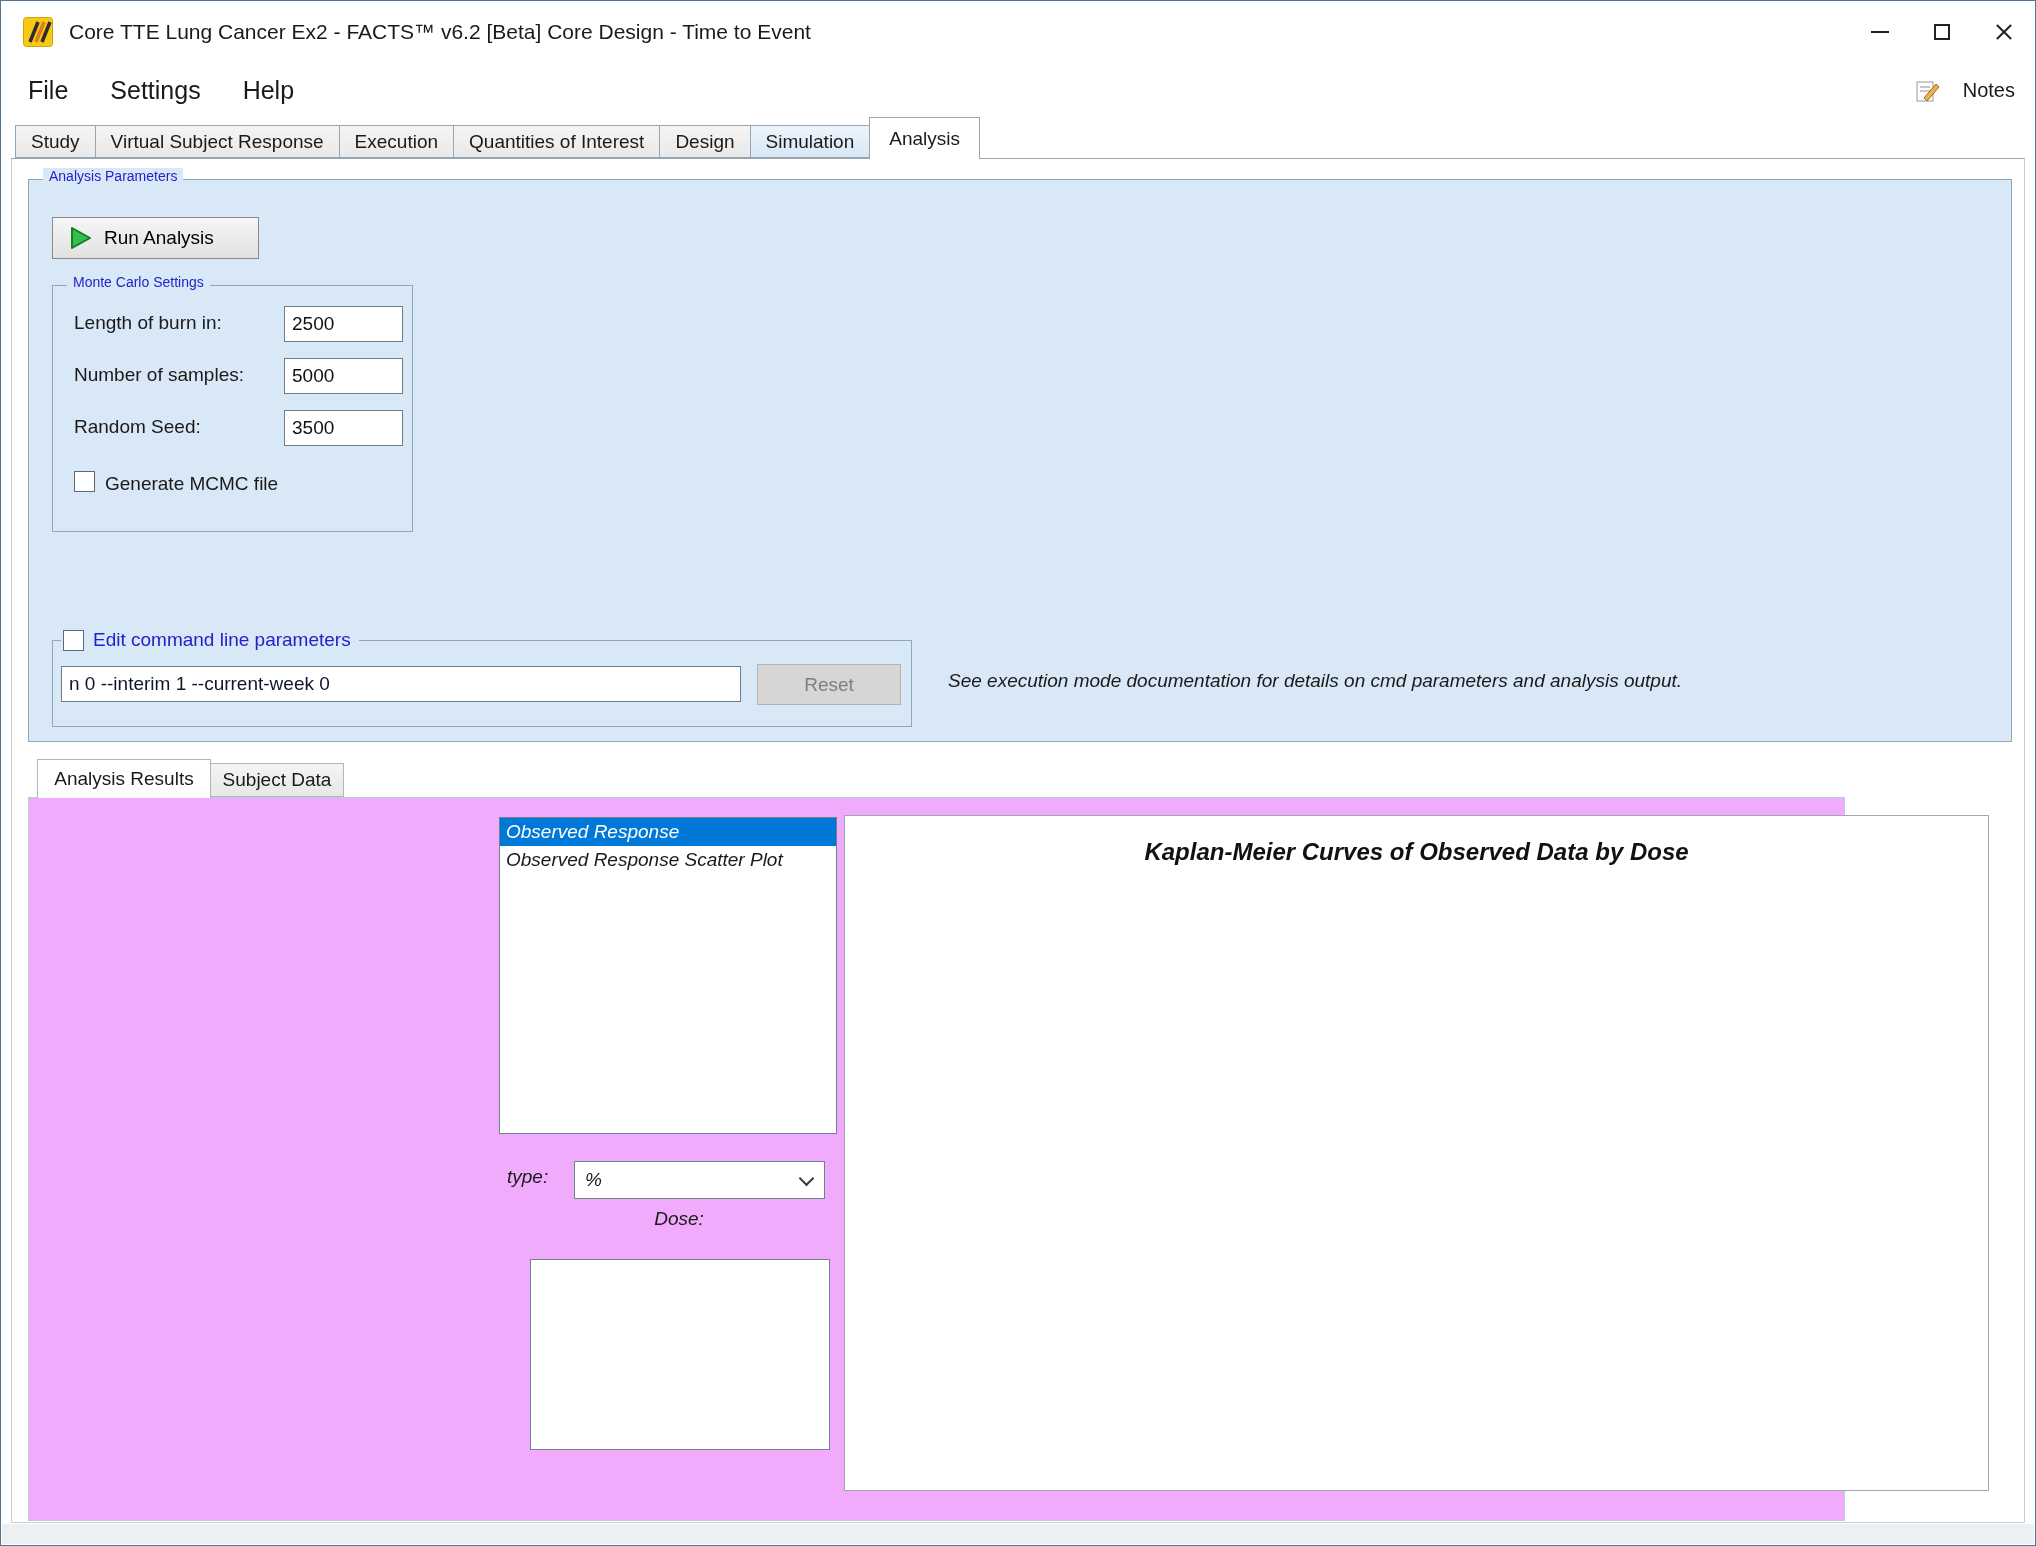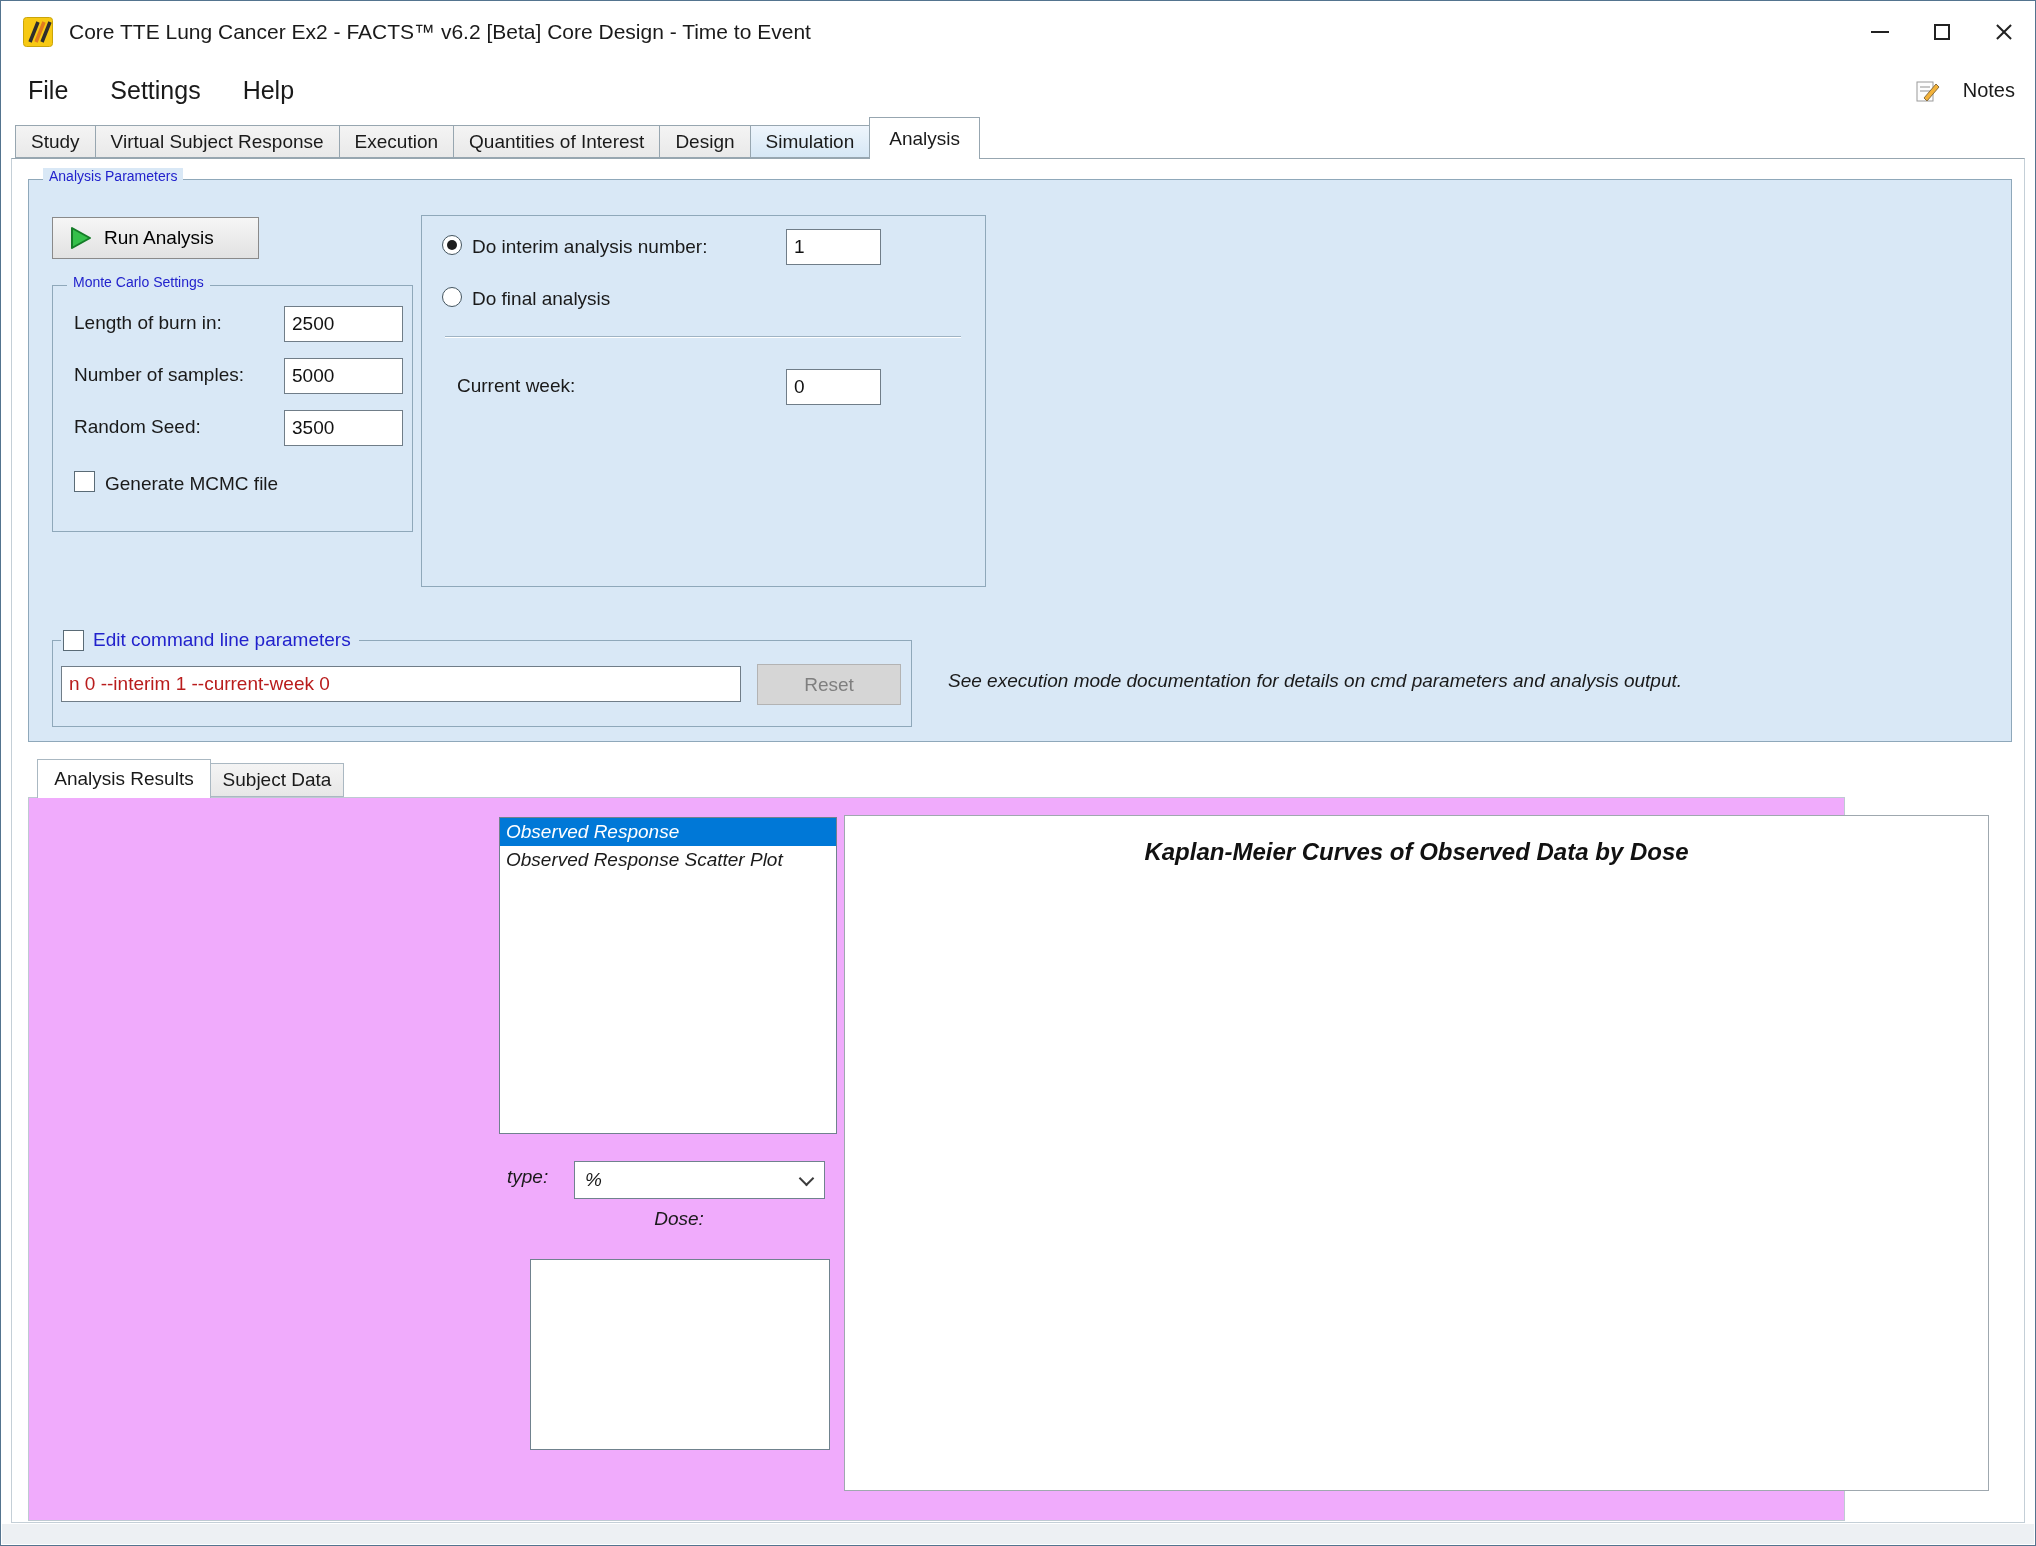--- a/index.html
+++ b/index.html
@@ -62,21 +62,21 @@
   .radio1{left:20px;top:19px;} .radio1-label{left:50px;top:20px;}
   .inp-interim{left:364px;top:13px;width:95px;height:36px;}
   .radio2{left:20px;top:71px;} .radio2-label{left:50px;top:72px;}
   .mode-sep{position:absolute;left:23px;top:120px;width:516px;height:2px;border-top:1px solid #9fb3c3;border-bottom:1px solid #fff;}
   .cw-label{left:35px;top:159px;}
   .inp-cw{left:364px;top:153px;width:95px;height:36px;}
 
   .cmd-header{position:absolute;top:-12px;left:8px;display:flex;align-items:center;gap:9px;background:#d9e8f6;padding:0 8px 0 2px;}
   .cmd-check{position:relative;width:21px;height:21px;border:1px solid #5a6b76;background:#fff;flex:0 0 auto;}
   .cmd-label{font-size:19px;color:#2222cc;white-space:nowrap;}
-  .cmd-input{left:8px;top:25px;width:680px;height:36px;color:#b91c1c;}
+  .cmd-input{left:8px;top:25px;width:680px;height:36px;color:#0f172a;}
   .reset-btn{position:absolute;left:704px;top:23px;width:144px;height:41px;background:#d6d6d6;border:1px solid #b3b3b3;color:#7f7f7f;font-size:19px;font-family:inherit;}
   .cmd-note{position:absolute;left:919px;top:490px;font-size:19px;font-style:italic;white-space:nowrap;}
 
   
   .res-tab-active{position:absolute;left:25px;top:600px;width:174px;height:39px;background:#fff;border:1px solid #aab8c2;border-bottom:none;
                   z-index:3;display:flex;align-items:center;justify-content:center;font-size:19px;}
   .res-tab-inactive{position:absolute;left:198px;top:604px;width:134px;height:34px;background:linear-gradient(#f4f4f4,#e7e7e7);
                   border:1px solid #aab8c2;z-index:2;display:flex;align-items:center;justify-content:center;font-size:19px;}
   .res-panel{position:absolute;left:16px;top:638px;width:1817px;height:724px;border:1px solid #bfcad2;background:#f0abfc;font-style:italic;}
 
@@ -164,30 +164,20 @@
         <span class="flabel lbl-burn">Length of burn in:</span>
         <input type="text" class="tb inp-burn" value="2500" style="">
         <span class="flabel lbl-samples">Number of samples:</span>
         <input type="text" class="tb inp-samples" value="5000" style="">
         <span class="flabel lbl-seed">Random Seed:</span>
         <input type="text" class="tb inp-seed" value="3500" style="">
         <span class="checkbox mc-check"></span>
         <span class="flabel mc-check-label">Generate MCMC file</span>
       </div>
 
-      <div class="grp group-mode">
-        <span class="radio checked radio1"></span>
-        <span class="flabel radio1-label">Do interim analysis number:</span>
-        <input type="text" class="tb inp-interim" value="1" style="">
-        <span class="radio radio2"></span>
-        <span class="flabel radio2-label">Do final analysis</span>
-        <div class="mode-sep"></div>
-        <span class="flabel cw-label">Current week:</span>
-        <input type="text" class="tb inp-cw" value="0" style="">
-      </div>
 
       <div class="grp group-cmd">
         <span class="cmd-header">
           <span class="cmd-check"></span>
           <span class="cmd-label">Edit command line parameters</span>
         </span>
         <input type="text" class="tb cmd-input" value="n 0 --interim 1 --current-week 0" style="">
         <button class="reset-btn" disabled="">Reset</button>
       </div>
 

